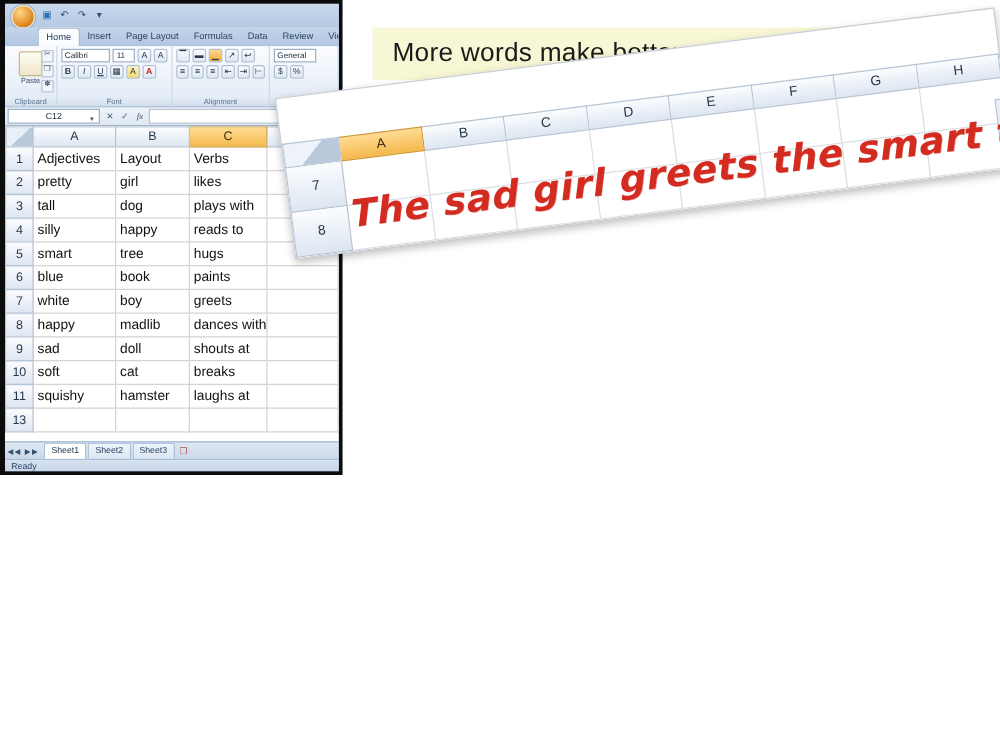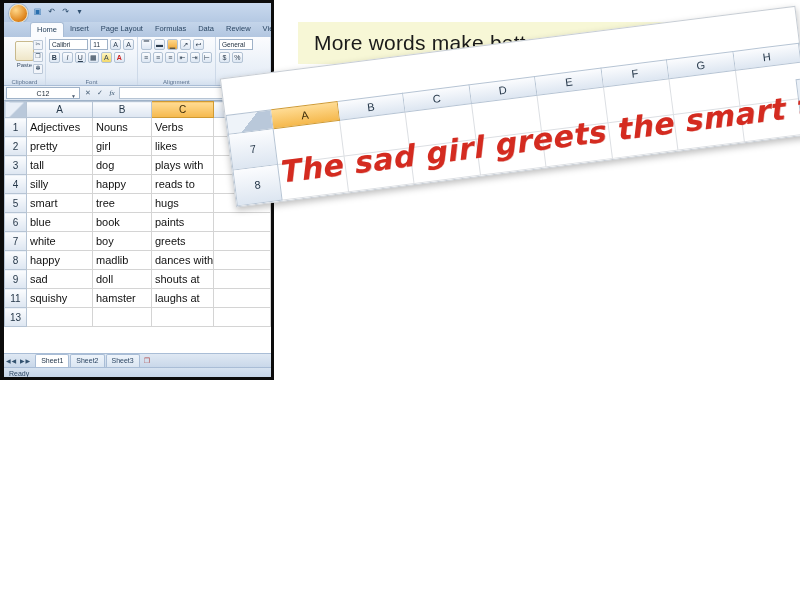--- a/index.html
+++ b/index.html
@@ -538,21 +538,21 @@
               <th class="col-a">A</th>
               <th class="col-b">B</th>
               <th class="col-c sel-col">C</th>
               <th class="col-d">D</th>
             </tr>
           </thead>
           <tbody>
             <tr>
               <th class="rowhdr">1</th>
               <td>Adjectives</td>
-              <td>Nouns</td>
+              <td>Layout</td>
               <td>Verbs</td>
               <td></td>
             </tr>
             <tr>
               <th class="rowhdr">2</th>
               <td>pretty</td>
               <td>girl</td>
               <td>likes</td>
               <td></td>
             </tr>
@@ -596,20 +596,27 @@
               <td>happy</td>
               <td>madlib</td>
               <td>dances with</td>
               <td></td>
             </tr>
             <tr>
               <th class="rowhdr">9</th>
               <td>sad</td>
               <td>doll</td>
               <td>shouts at</td>
+              <td></td>
+            </tr>
+            <tr>
+              <th class="rowhdr">10</th>
+              <td>soft</td>
+              <td>cat</td>
+              <td>breaks</td>
               <td></td>
             </tr>
             <tr>
               <th class="rowhdr">11</th>
               <td>squishy</td>
               <td>hamster</td>
               <td>laughs at</td>
               <td></td>
             </tr>
             <tr>

